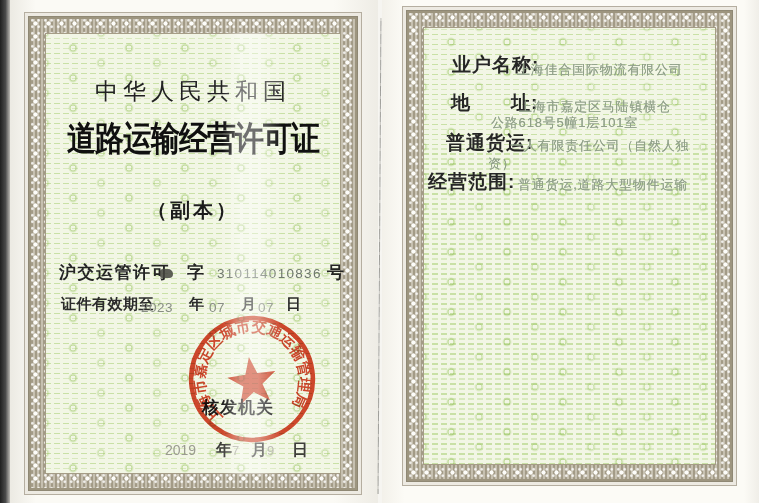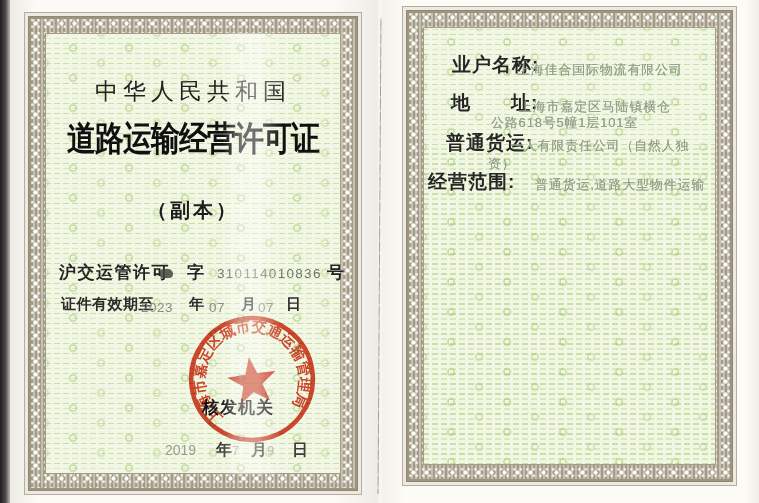--- a/index.html
+++ b/index.html
@@ -141,21 +141,21 @@
         <div class="abs field-label" style="left:29px;top:25px;">业户名称:</div>
         <div class="abs field-value" style="left:94px;top:34px;">上海佳合国际物流有限公司</div>
 
         <div class="abs field-label" style="left:28px;top:63px;">地　　址:</div>
         <div class="abs field-value wrapv" style="left:68px;top:72px;width:190px;text-indent:28px;">上海市嘉定区马陆镇横仓公路618号5幢1层101室</div>
 
         <div class="abs field-label" style="left:23px;top:103px;">普通货运:</div>
         <div class="abs field-value wrapv" style="left:65px;top:110px;width:215px;text-indent:22px;line-height:18px;font-family:Liberation Serif, serif;">一人有限责任公司（自然人独资）</div>
 
         <div class="abs field-label" style="left:5px;top:142px;">经营范围:</div>
-        <div class="abs field-value" style="left:95px;top:149px;margin-left:17px;">普通货运,道路大型物件运输</div>
+        <div class="abs field-value" style="left:95px;top:149px;">普通货运,道路大型物件运输</div>
 
       </div>
     </div>
   </div>
 
   <div class="crease"></div>
 
 </div>
 
 </body></html>

